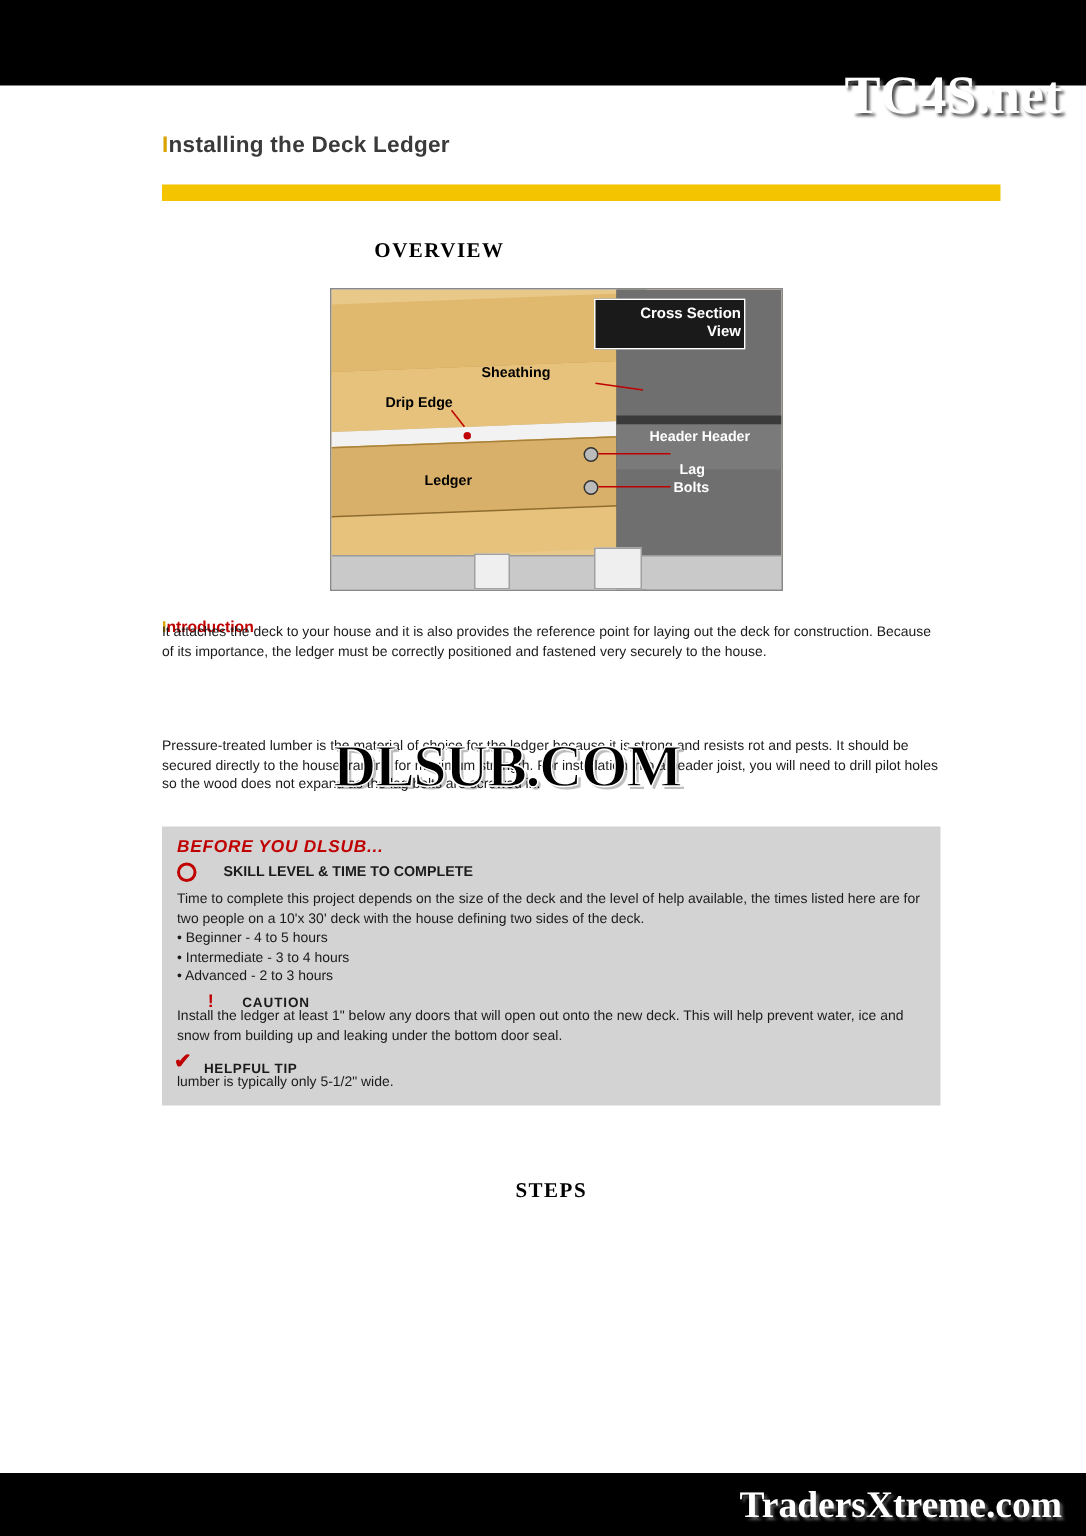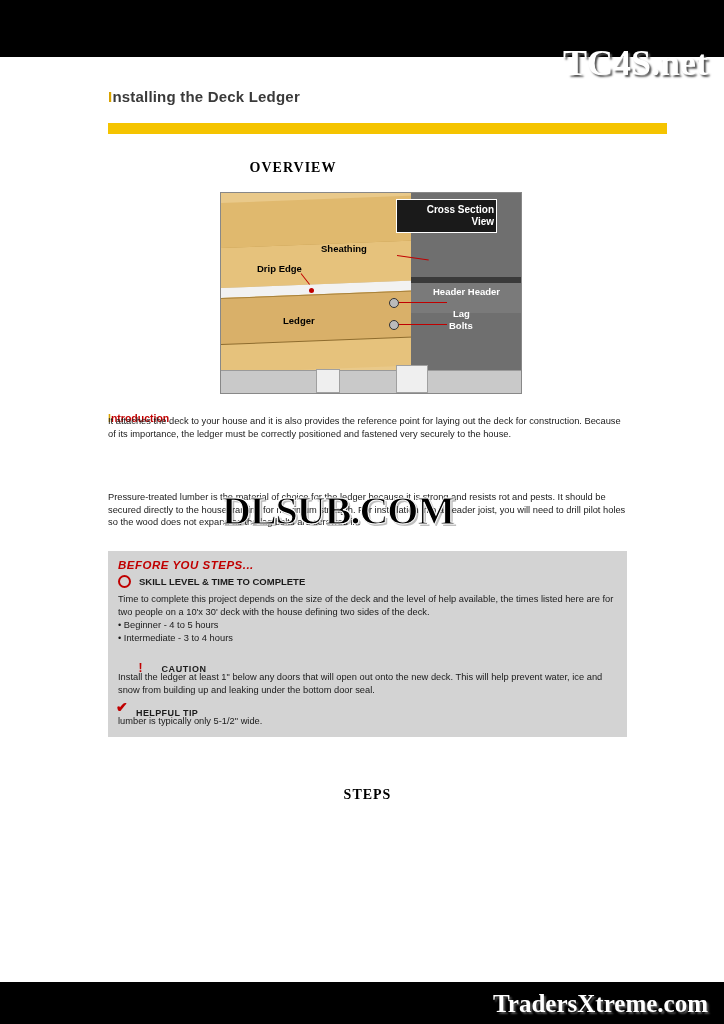--- a/index.html
+++ b/index.html
@@ -187,21 +187,21 @@
     width: 519px; height: 186px;
     background: #d3d3d3;
   }
   .bys-title {
     position: absolute; left: 10px; top: 8px;
     font-size: 11.5px; font-weight: bold; font-style: italic;
     color: #c00000; letter-spacing: 0.5px;
   }
   .bys-skill-row {
     position: absolute; left: 10px; top: 24px;
-    display: flex; align-items: center; gap: 8px;
+    display: flex; align-items: center; gap: 18px;
   }
   .skill-icon {
     width: 13px; height: 13px; border-radius: 50%;
     border: 2.5px solid #c00000; box-sizing: border-box;
   }
   .bys-skill-text { font-size: 9.5px; font-weight: bold; color: #1a1a1a; }
   .bys-body {
     position: absolute; left: 10px; top: 42px; width: 500px;
     font-size: 9.3px; line-height: 12.5px; color: #1a1a1a;
   }
@@ -314,32 +314,33 @@
   <div class="il-line" style="left:178px; top:131px; width:48px; background:#c00000;"></div>
 </div>
 
 <div class="intro-heading"><span class="accent">I</span><span>ntroduction</span></div>
 <div class="body-text" id="intro-p1">It attaches the deck to your house and it is also provides the reference point for laying out the deck for construction. Because of its importance, the ledger must be correctly positioned and fastened very securely to the house.</div>
 <div class="body-text" id="intro-p2">Pressure-treated lumber is the material of choice for the ledger because it is strong and resists rot and pests. It should be secured directly to the house framing for maximum strength. For installation into a header joist, you will need to drill pilot holes so the wood does not expand as the lag bolts are screwed in.</div>
 
 <div class="watermark">DLSUB.COM</div>
 
 <div class="bys">
-  <div class="bys-title">BEFORE YOU STEPS...</div>
+  <div class="bys-title">BEFORE YOU DLSUB...</div>
 
   <div class="bys-skill-row">
     <span class="skill-icon"></span>
     <span class="bys-skill-text">SKILL LEVEL &amp; TIME TO COMPLETE</span>
   </div>
 
   <div class="bys-body">Time to complete this project depends on the size of the deck and the level of help available, the times listed here are for two people on a 10'x 30' deck with the house defining two sides of the deck.</div>
 
   <div class="bys-list">
     <div>• Beginner - 4 to 5 hours</div>
     <div>• Intermediate - 3 to 4 hours</div>
+    <div>• Advanced - 2 to 3 hours</div>
   </div>
 
   <div class="caution-row">
     <span class="bang">!</span>
     <span class="caution-label">CAUTION</span>
   </div>
   <div class="caution-text">Install the ledger at least 1" below any doors that will open out onto the new deck. This will help prevent water, ice and snow from building up and leaking under the bottom door seal.</div>
 
   <div class="check">✔</div>
   <div class="tip-row">

